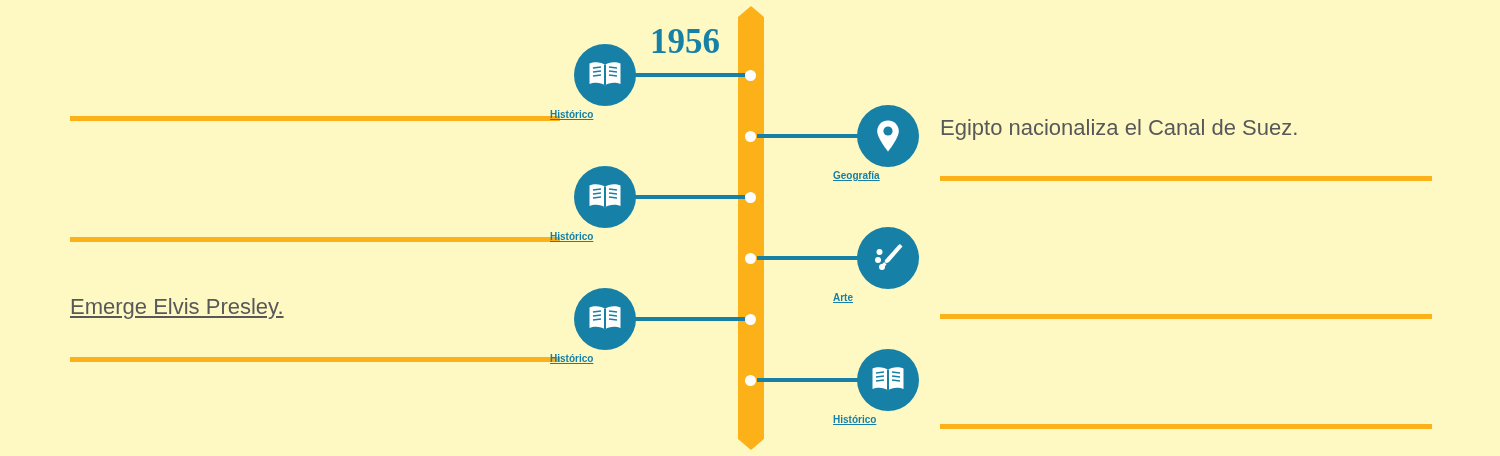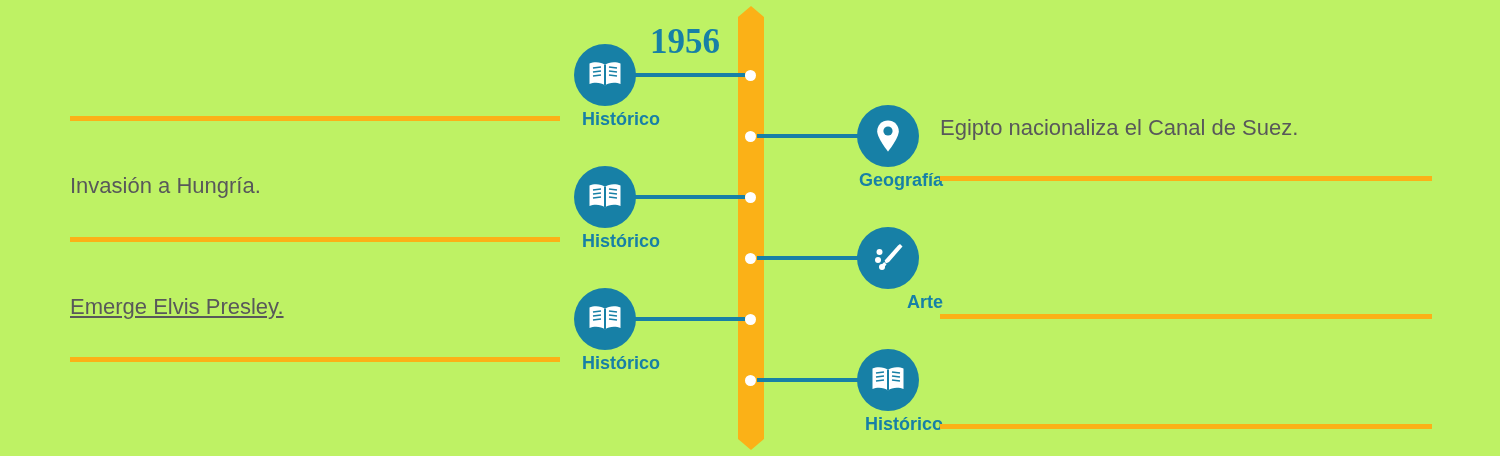--- a/index.html
+++ b/index.html
@@ -1,20 +1,20 @@
 <!DOCTYPE html>
 <html><head>
 <meta charset="utf-8">
 <style>
   html, body { margin: 0; padding: 0; background: #ffffff; }
   .canvas {
     position: relative;
     width: 1500px;
     height: 456px;
-    background: #bef264;
+    background: #fef9c3;
     font-family: "Liberation Sans", sans-serif;
     overflow: hidden;
   }
   .center-bar {
     position: absolute;
     left: 738px; top: 6px;
     width: 26px; height: 444px;
     background: #FBB117;
     clip-path: polygon(50% 0%, 100% 2.5%, 100% 97.5%, 50% 100%, 0% 97.5%, 0% 2.5%);
   }
@@ -38,24 +38,25 @@
     border-radius: 50%;
     background: #1780A6;
     display: flex;
     align-items: center;
     justify-content: center;
     z-index: 2;
   }
   .category-label {
     position: absolute;
     width: 110px;
-    text-align: right;
+    text-align: left;
     color: #1780A6;
     font-weight: bold;
-    font-size: 18px;
+    font-size: 10px;
+    text-decoration: underline;
   }
   .event-text {
     position: absolute;
     color: #58585A;
     font-size: 22px;
     line-height: 28px;
   }
   .underline {
     position: absolute;
     height: 5px;
@@ -99,21 +100,20 @@
           <line x1="7" y1="12" x2="15" y2="11"></line>
           <line x1="7" y1="16" x2="15" y2="15"></line>
         <line x1="23" y1="7" x2="31" y2="8"></line>
           <line x1="23" y1="11" x2="31" y2="12"></line>
           <line x1="23" y1="15" x2="31" y2="16"></line>
       </g>
     </svg>
   </div>
   <div class="category-label" style="left:550px; top:109px;">Histórico</div>
 
-  <div class="event-text" style="left:70px; top:172px; width:500px;">Invasión a Hungría.</div>
   <div class="underline" style="left:70px; top:237px; width:490px;"></div>
   <div class="connector" style="left:600px; top:195px; width:145px;"></div>
   <div class="icon-circle" style="left:574px; top:166px;">
     <svg width="38" height="30" viewBox="0 0 38 30">
       <path d="M19 5 C15.5 1.8, 8 1.5, 3.5 3.5 L3.5 24 C8 22, 15.5 22.3, 19 25.5 C22.5 22.3, 30 22, 34.5 24 L34.5 3.5 C30 1.5, 22.5 1.8, 19 5 Z" fill="#fff"></path>
       <line x1="19" y1="5" x2="19" y2="25.5" stroke="#1780A6" stroke-width="2"></line>
       <g stroke="#1780A6" stroke-width="1.6">
         <line x1="7" y1="8" x2="15" y2="7"></line>
           <line x1="7" y1="12" x2="15" y2="11"></line>
           <line x1="7" y1="16" x2="15" y2="15"></line>

